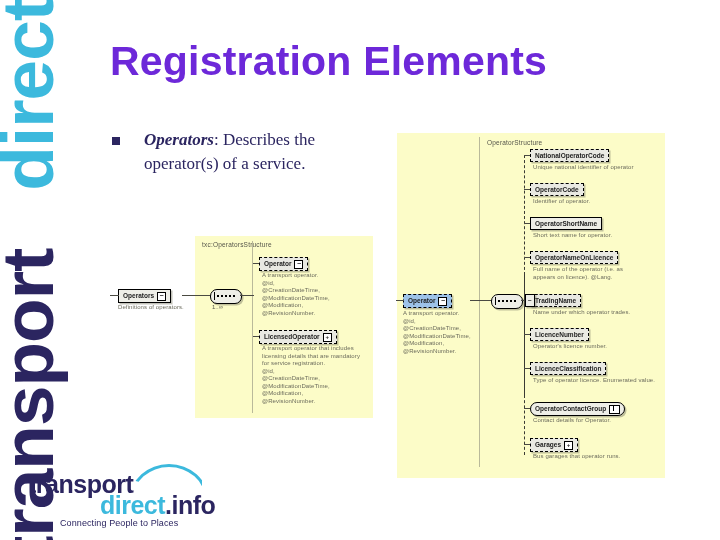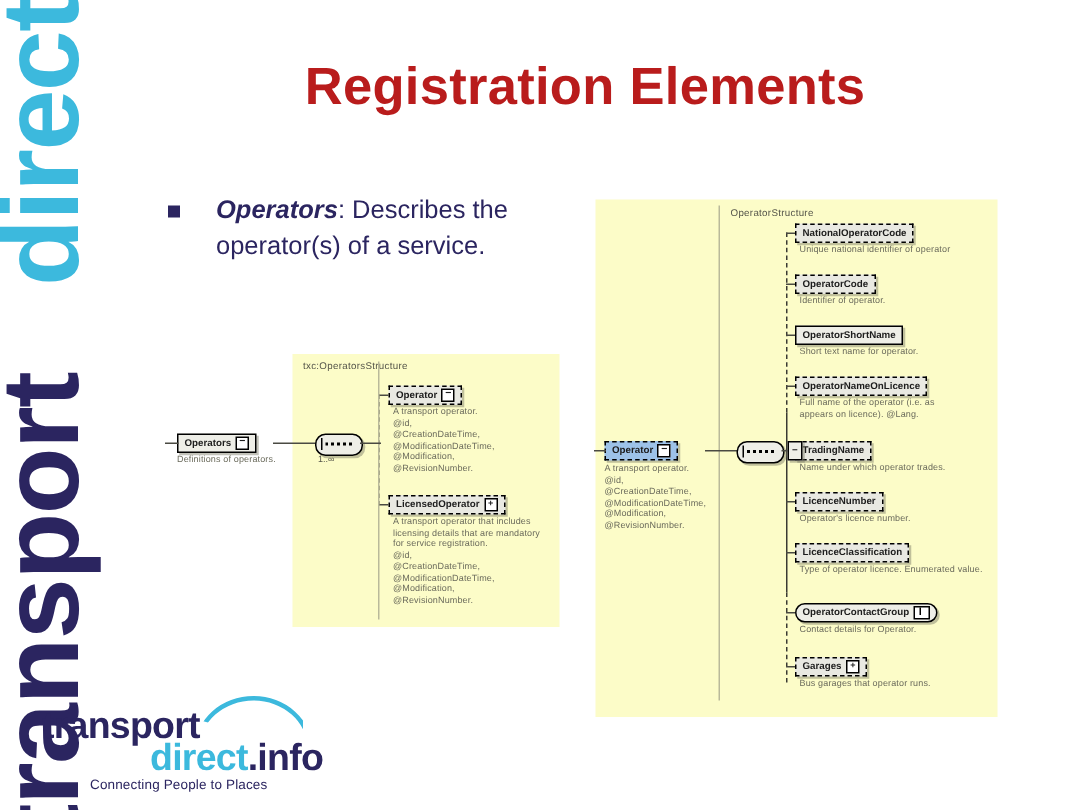--- a/index.html
+++ b/index.html
@@ -27,26 +27,26 @@
   #brand-logo .tag{position:absolute;left:32px;top:48px;font-size:9px;font-weight:normal;color:#2b2560;letter-spacing:.1px;}
   #brand-logo .swoosh{position:absolute;left:102px;top:-6px;width:72px;height:40px;overflow:hidden;}
   #brand-logo .swoosh::after{
     content:"";position:absolute;left:0;top:0;width:72px;height:64px;
     border:3px solid #3cb9dd;border-radius:50%;
     clip-path:polygon(0% 0%,100% 0%,100% 52%,0% 22%);
   }
 
   
   #page-title{
-    position:absolute;left:110px;top:38px;width:560px;text-align:center;
-    font-size:35px;font-weight:bold;color:#b91c1c;letter-spacing:.2px;
-  }
-
-  
-  #bullet-block{position:absolute;left:112px;top:128px;width:280px;}
+    position:absolute;left:110px;top:38px;width:560px;text-align:left;
+    font-size:41px;font-weight:bold;color:#6d28d9;letter-spacing:.2px;
+  }
+
+  
+  #bullet-block{position:absolute;left:112px;top:128px;width:280px;font-family:Liberation Serif, serif;}
   #bullet-block .marker{
     position:absolute;left:0;top:9px;width:8px;height:8px;background:#2b2560;
   }
   #bullet-block .btext{
     margin-left:32px;font-size:17px;color:#2b2560;line-height:24px;
   }
   #bullet-block .btext .em{font-style:italic;font-weight:bold;}
 
   
   .panel{position:absolute;background:#fcfcc8;}

